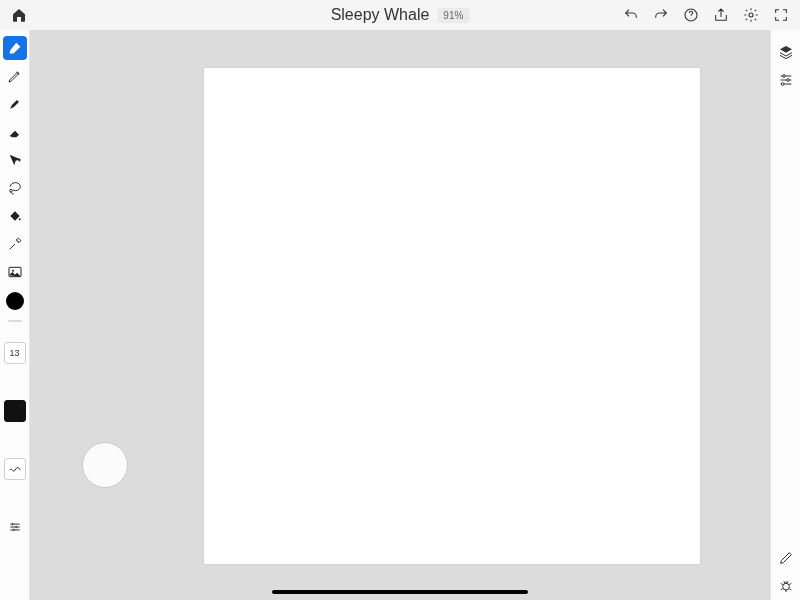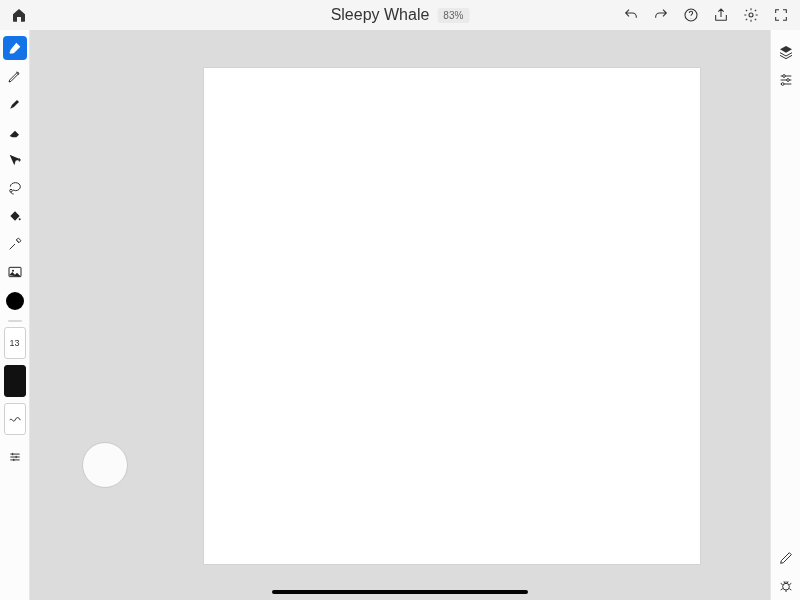--- a/index.html
+++ b/index.html
@@ -22,21 +22,21 @@
   
   .left-tools { width: 30px; background: #fcfcfc; border-right: 1px solid #e6e6e6; display: flex; flex-direction: column; align-items: center; padding-top: 4px; gap: 0; }
   .tool { width: 24px; height: 24px; margin: 2px 0; display: flex; align-items: center; justify-content: center; border-radius: 4px; cursor: pointer; color: #333; }
   .tool.active { background: #1473e6; color: #fff; }
   .tool svg { width: 16px; height: 16px; }
   .tool.active svg { stroke: #fff; fill: #fff; }
   .tool svg.stroke { stroke: #222; fill: none; stroke-width: 1.4; }
   .tool svg.fill { fill: #222; stroke: none; }
   .color-swatch { width: 18px; height: 18px; border-radius: 50%; background: #000; margin: 6px 0; cursor: pointer; }
   .divider { width: 14px; height: 2px; background: #d9d9d9; border-radius: 1px; margin: 4px 0 2px; }
-  .prop-box { width: 22px; height: 32px; background: #fff; border: 1px solid #d0d0d0; border-radius: 3px; margin: 3px 0; display: flex; align-items: center; justify-content: center; font-size: 9px; color: #333; cursor: pointer; }
+  .prop-box { width: 22px; height: 22px; background: #fff; border: 1px solid #d0d0d0; border-radius: 3px; margin: 18px 0; display: flex; align-items: center; justify-content: center; font-size: 9px; color: #333; cursor: pointer; }
   .prop-box.dark { background: #111; border-color: #111; }
   .prop-box svg { width: 14px; height: 14px; stroke: #222; fill: none; stroke-width: 1.6; }
 
   
   .canvas-wrap { flex: 1; background: #dcdcdc; position: relative; overflow: hidden; }
   .canvas { position: absolute; left: 174px; top: 38px; width: 496px; height: 496px; background: #fff; box-shadow: 0 0 0 1px rgba(0,0,0,0.04); }
   .touch-circle { position: absolute; left: 52px; top: 412px; width: 46px; height: 46px; border-radius: 50%; background: #fbfbfb; border: 1px solid #c9c9c9; cursor: pointer; }
   .home-indicator { position: absolute; left: 50%; bottom: 6px; transform: translateX(-50%); width: 256px; height: 4px; background: #000; border-radius: 3px; }
 
   
@@ -51,21 +51,21 @@
 <div class="topbar">
   <div class="left">
     <div class="tb-btn">
       <svg viewBox="0 0 24 24">
           <path d="M3 11l9-8 9 8v10a1 1 0 0 1-1 1h-5v-7h-6v7H4a1 1 0 0 1-1-1z" fill="#333" stroke="none"></path>
         </svg>
     </div>
   </div>
   <div class="center">
     <span class="doc-title">Sleepy Whale</span>
-    <span class="zoom-badge">83%</span>
+    <span class="zoom-badge">91%</span>
   </div>
   <div class="right">
     <div class="tb-btn">
       <svg viewBox="0 0 24 24">
           <path d="M9 14l-5-5 5-5M4 9h10a6 6 0 0 1 6 6v1"></path>
         </svg>
     </div>
     <div class="tb-btn">
       <svg viewBox="0 0 24 24">
           <path d="M15 14l5-5-5-5M20 9H10a6 6 0 0 0-6 6v1"></path>

